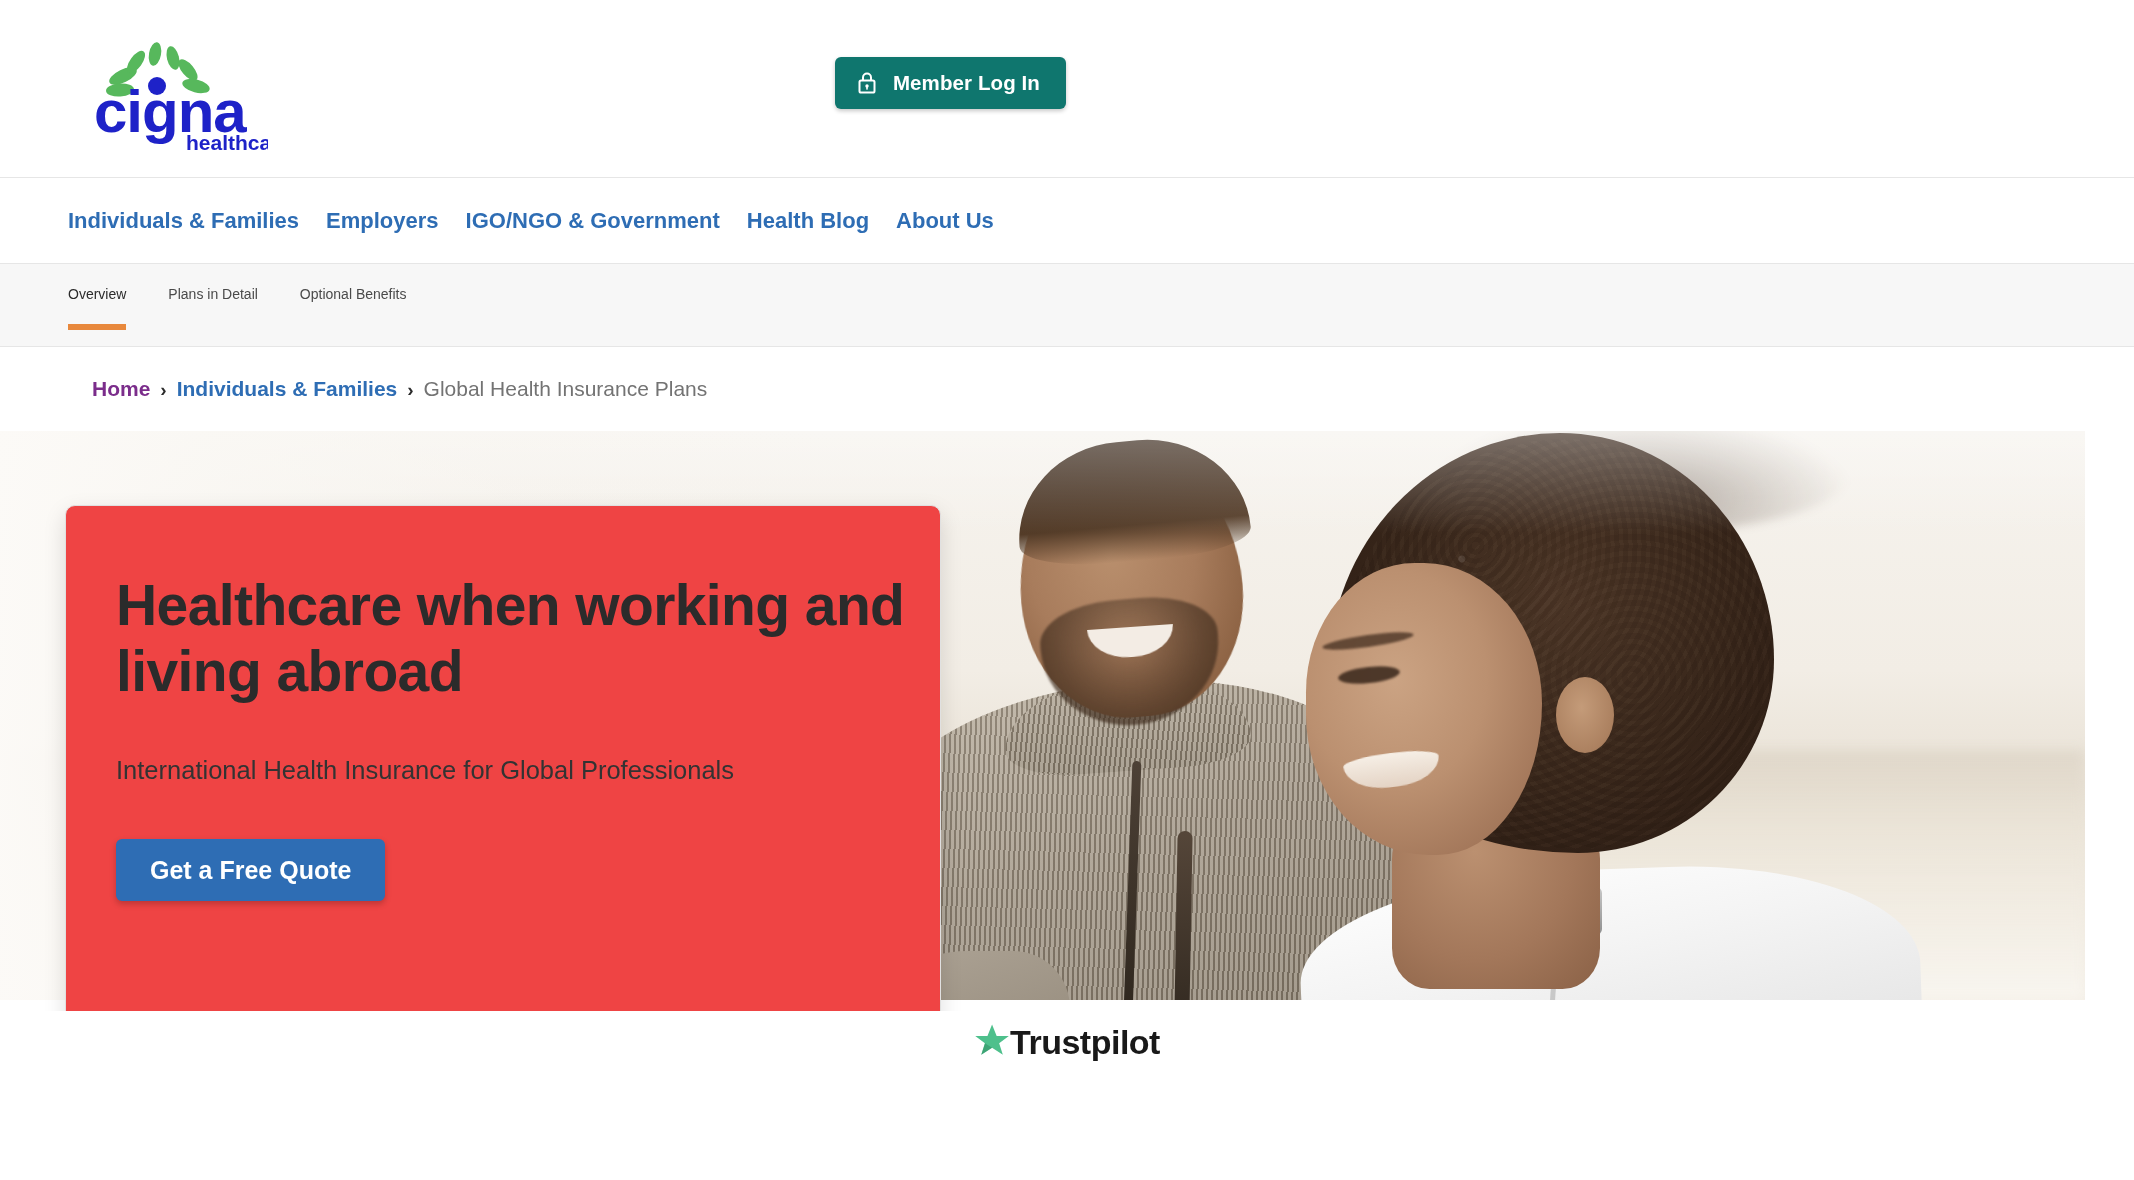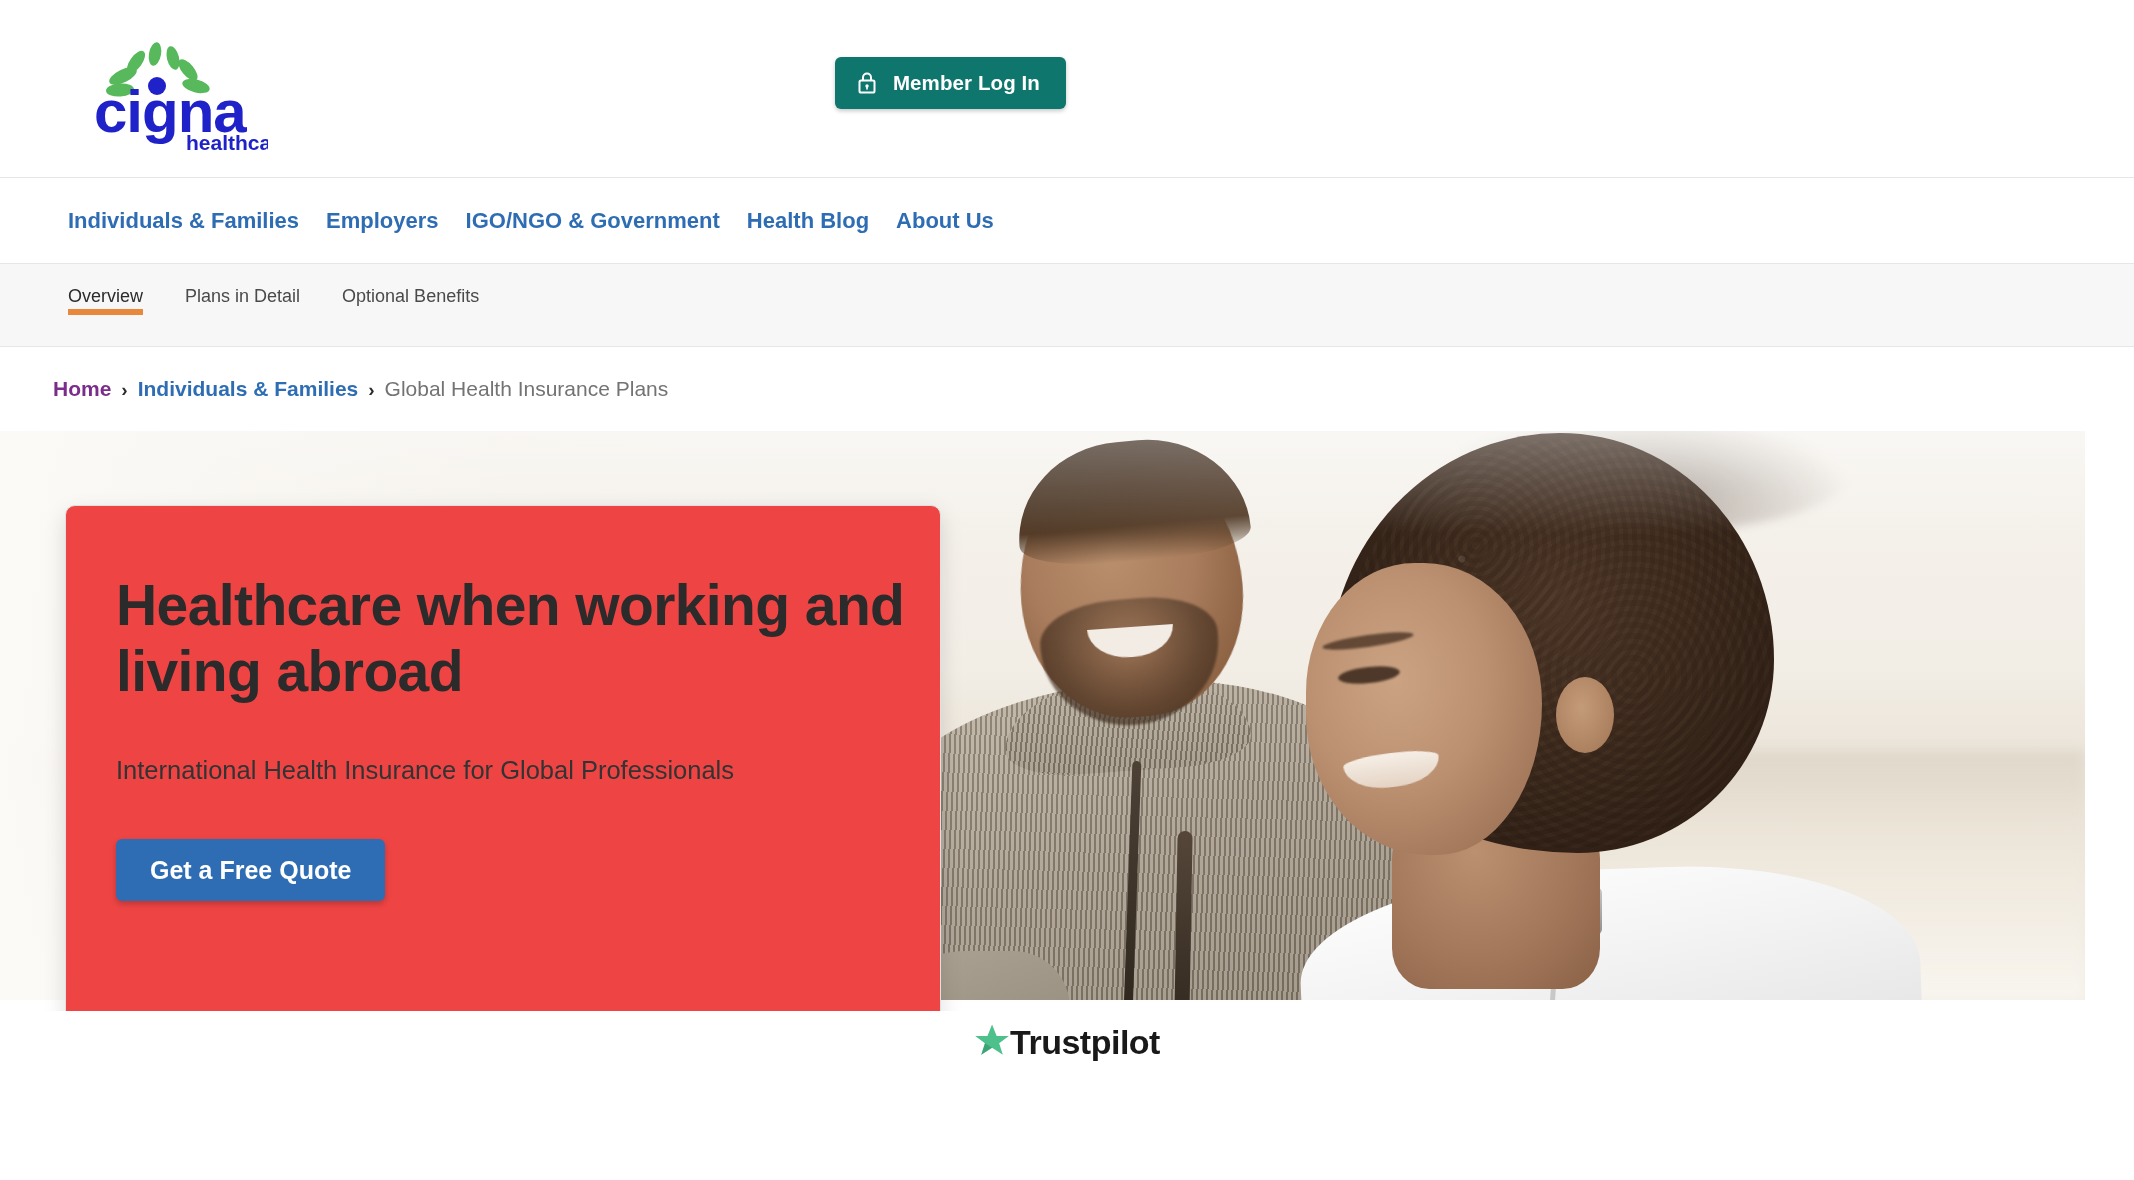--- a/index.html
+++ b/index.html
@@ -82,43 +82,43 @@
     height: 83px;
     background: #f7f7f7;
     border-bottom: 1px solid #e6e6e6;
     display: flex;
     align-items: flex-start;
     padding-left: 68px;
     padding-top: 22px;
   }
   .tab-item {
     position: relative;
-    font-size: 18px;
+    font-size: 14px;
     color: #4a4a4a;
     margin-right: 42px;
-    padding-bottom: 8px;
+    padding-bottom: 28px;
     white-space: nowrap;
     cursor: pointer;
   }
   .tab-item.active { color: #2b2b2b; }
   .tab-item.active::after {
     content: "";
     position: absolute;
     left: 0;
     right: 0;
     bottom: 0;
     height: 6px;
     background: #E8883C;
   }
 
   
   .breadcrumb {
     display: flex;
     align-items: center;
-    padding-left: 53px;
+    padding-left: 92px;
     height: 84px;
     background: #ffffff;
     font-size: 21px;
   }
   .crumb { white-space: nowrap; cursor: pointer; text-decoration: none; }
   .crumb-home { color: #7B2D8B; font-weight: bold; }
   .crumb-link { color: #2E6DB4; font-weight: bold; }
   .crumb-current { color: #737373; cursor: default; }
   .crumb-sep {
     color: #2b2b2b;

